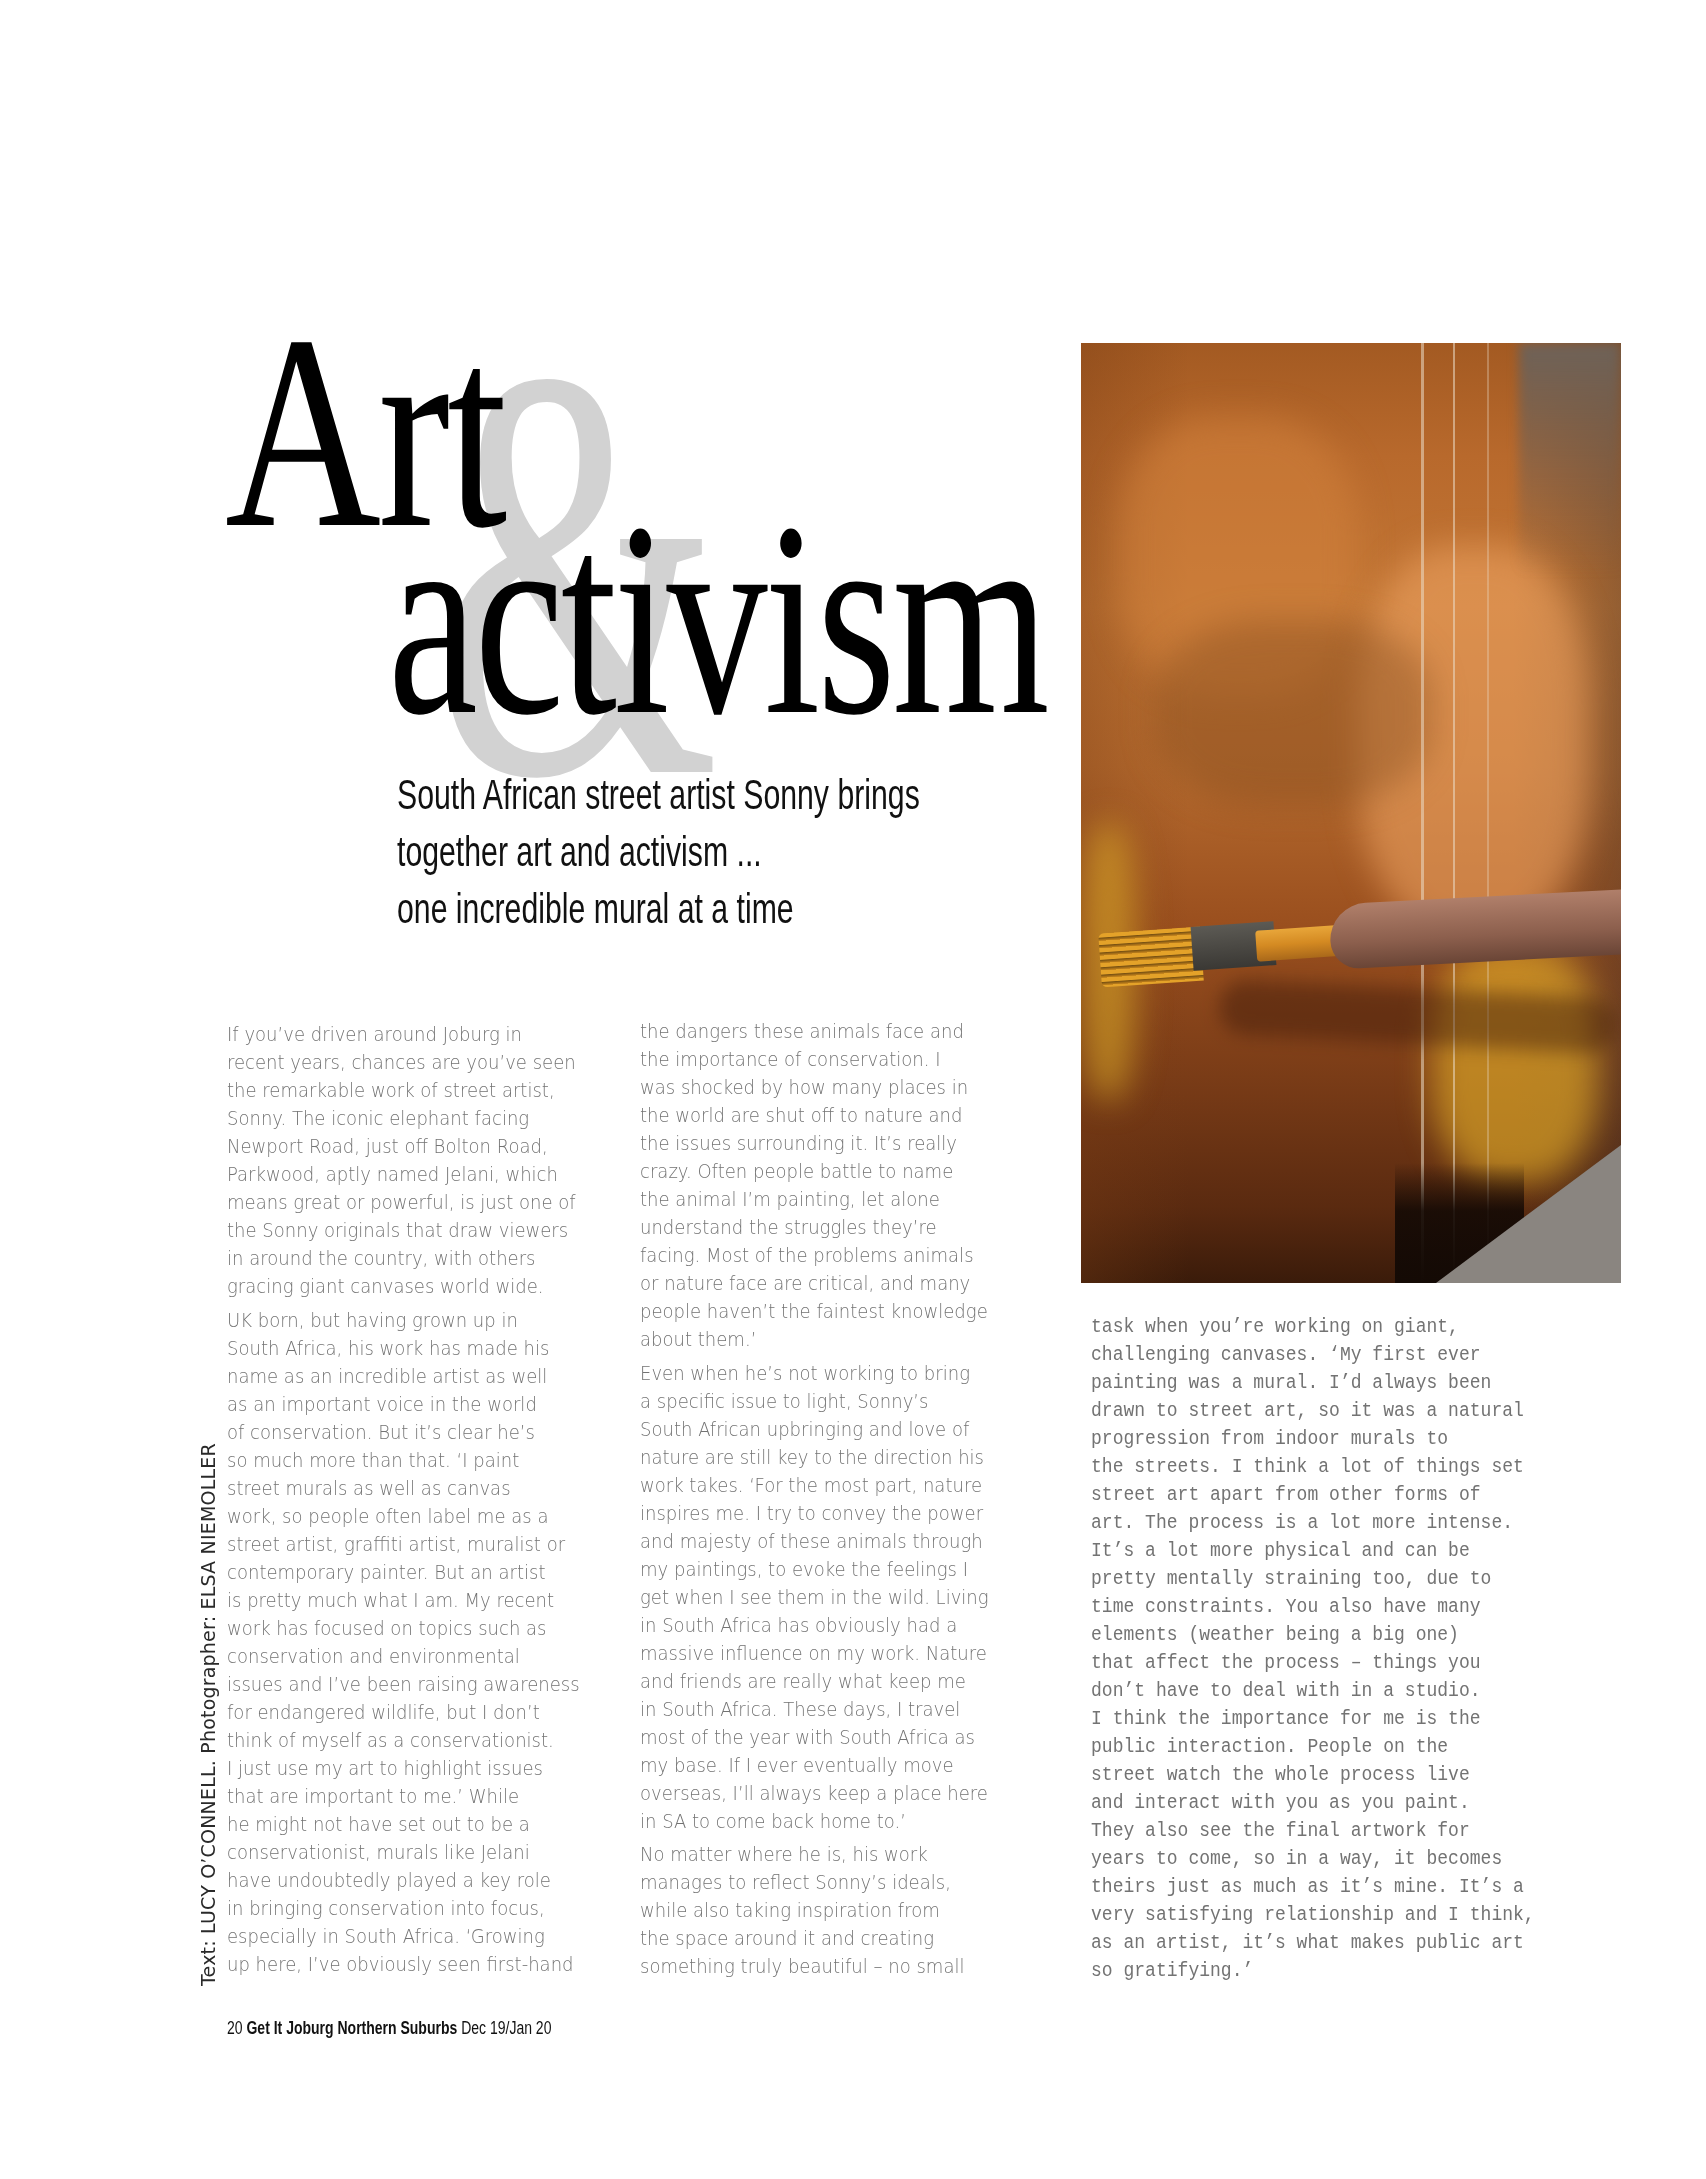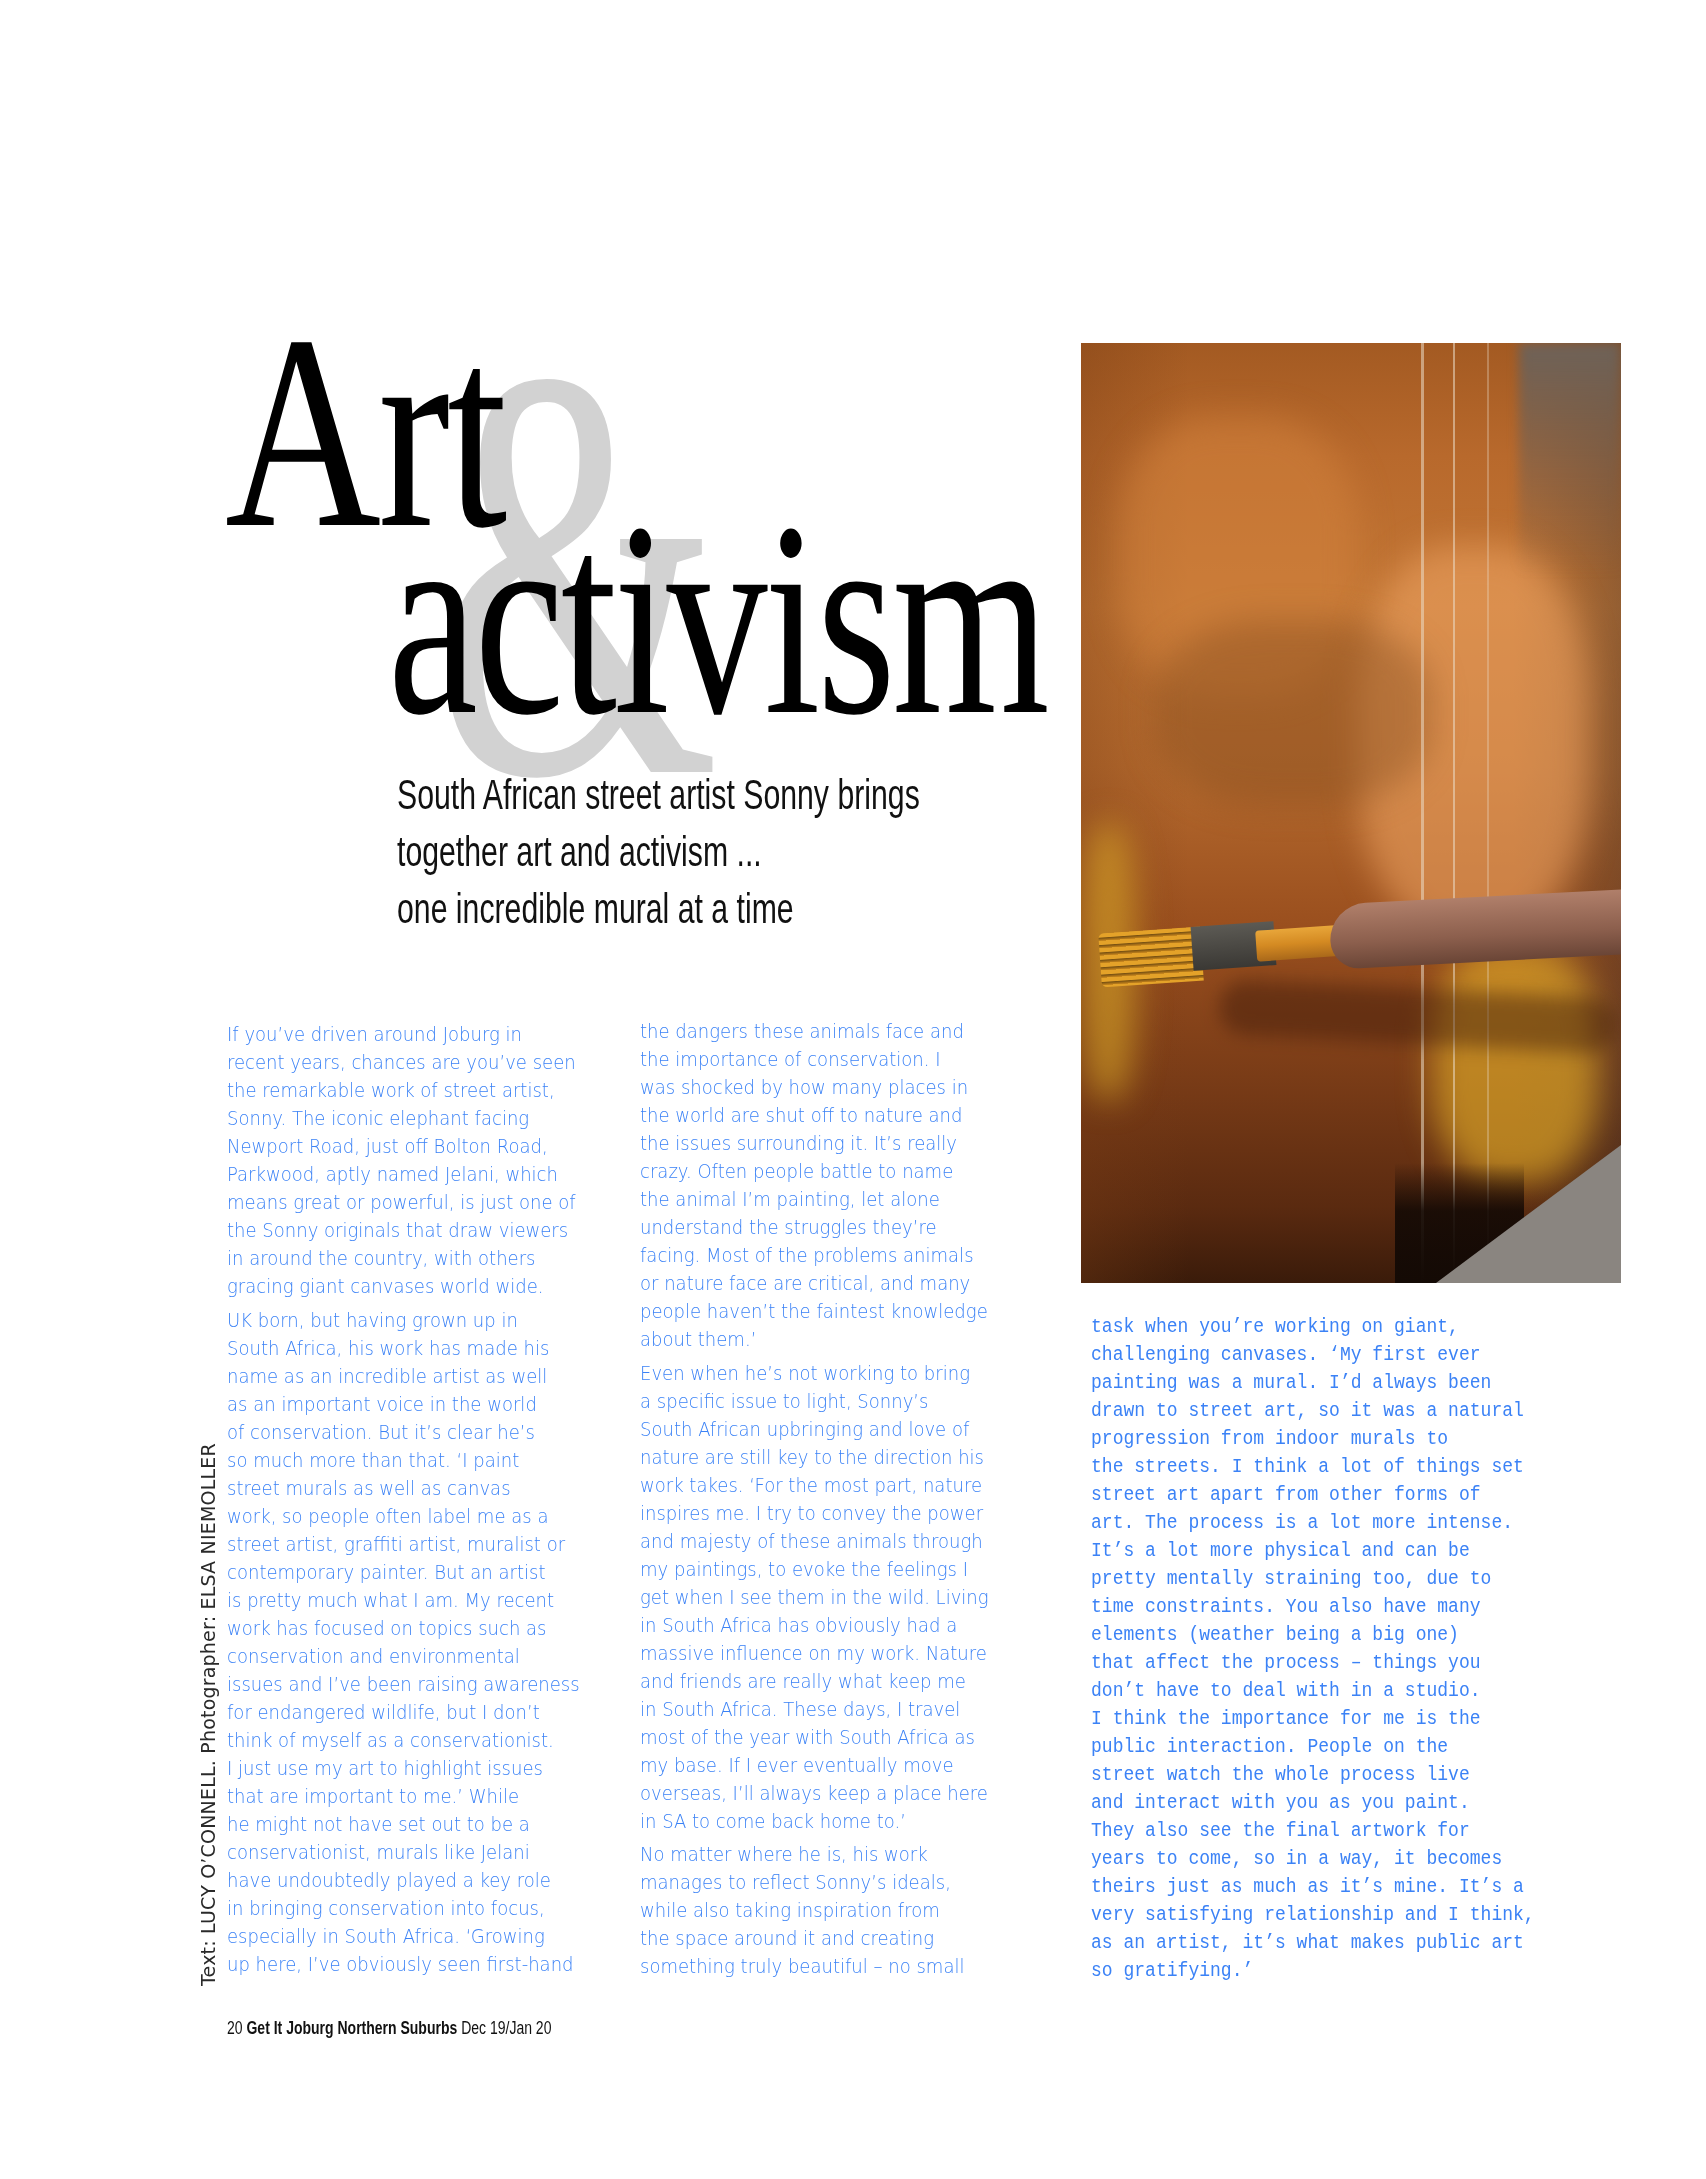--- a/index.html
+++ b/index.html
@@ -198,21 +198,21 @@
     display: inline-block;
     transform: scaleX(1);
   }
 
   
   .column {
     position: absolute;
     font-family: "DejaVu Sans", sans-serif;
     font-size: 19.4px;
     line-height: 28px;
-    color: #3b82f6;
+    color: #737373;
     font-weight: 300;
   }
   .column p {
     margin: 0 0 5.5px 0;
   }
   .column .line {
     display: block;
     white-space: nowrap;
     transform: scaleX(0.93);
     transform-origin: left top;

